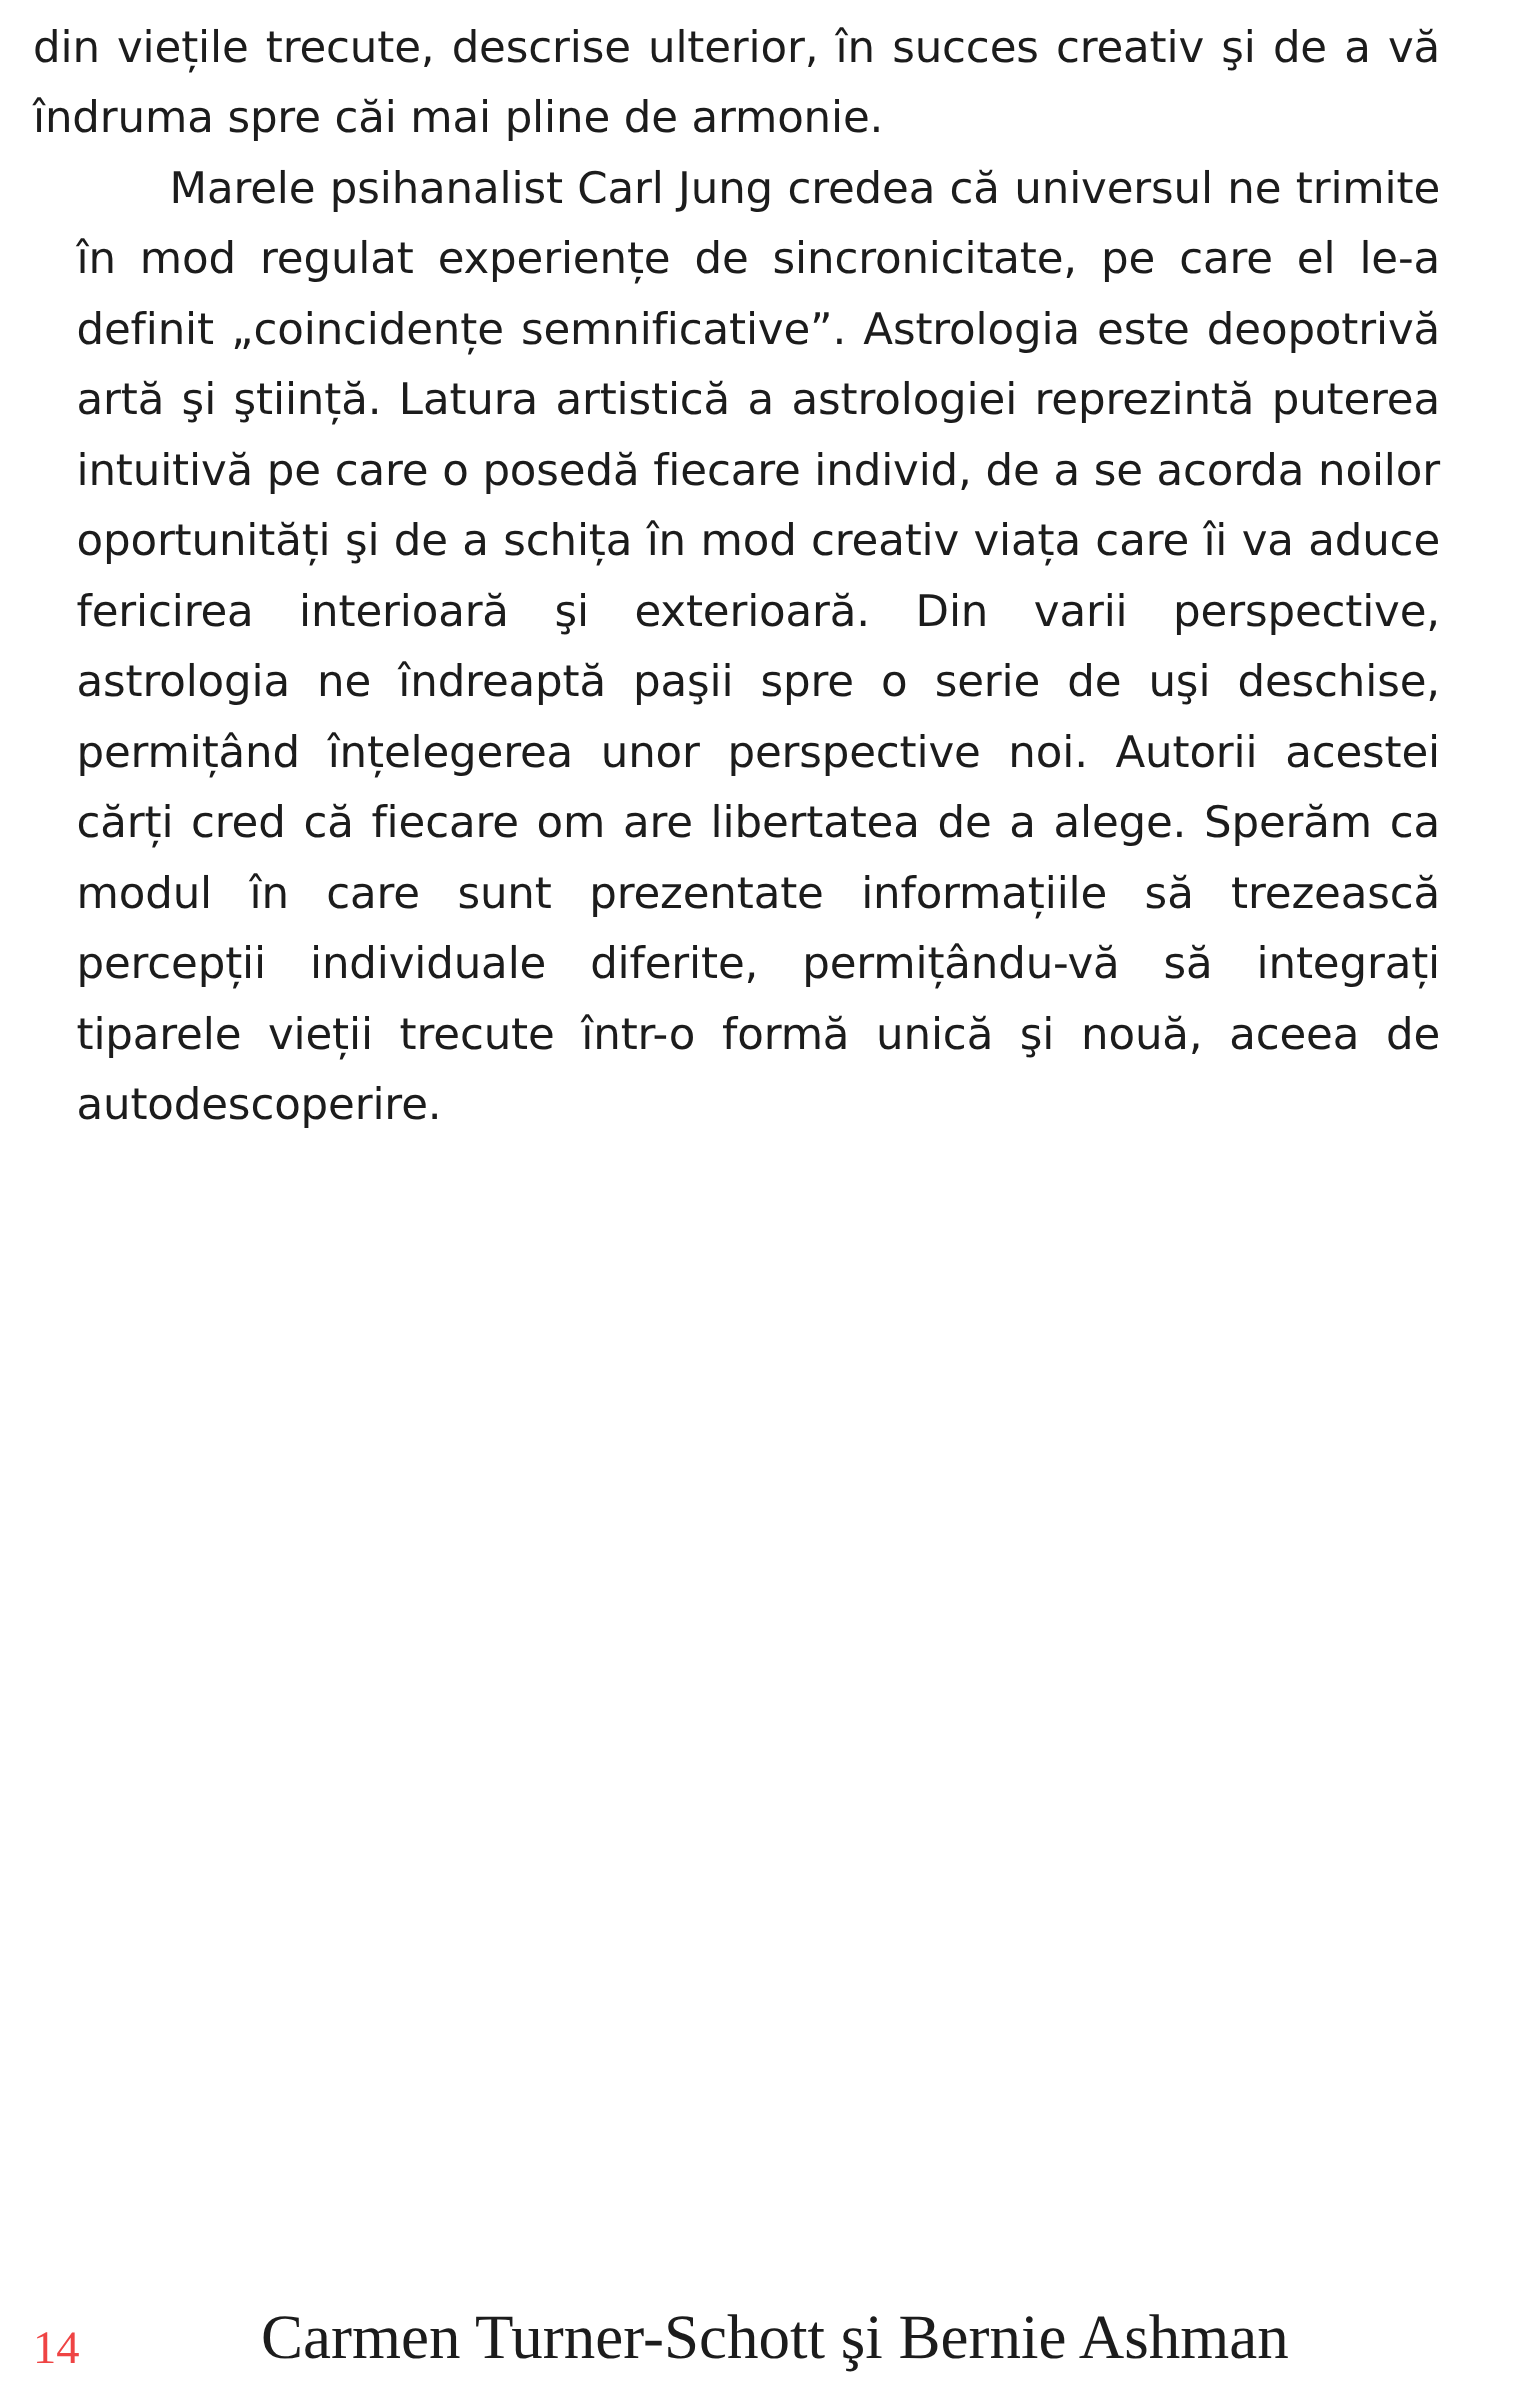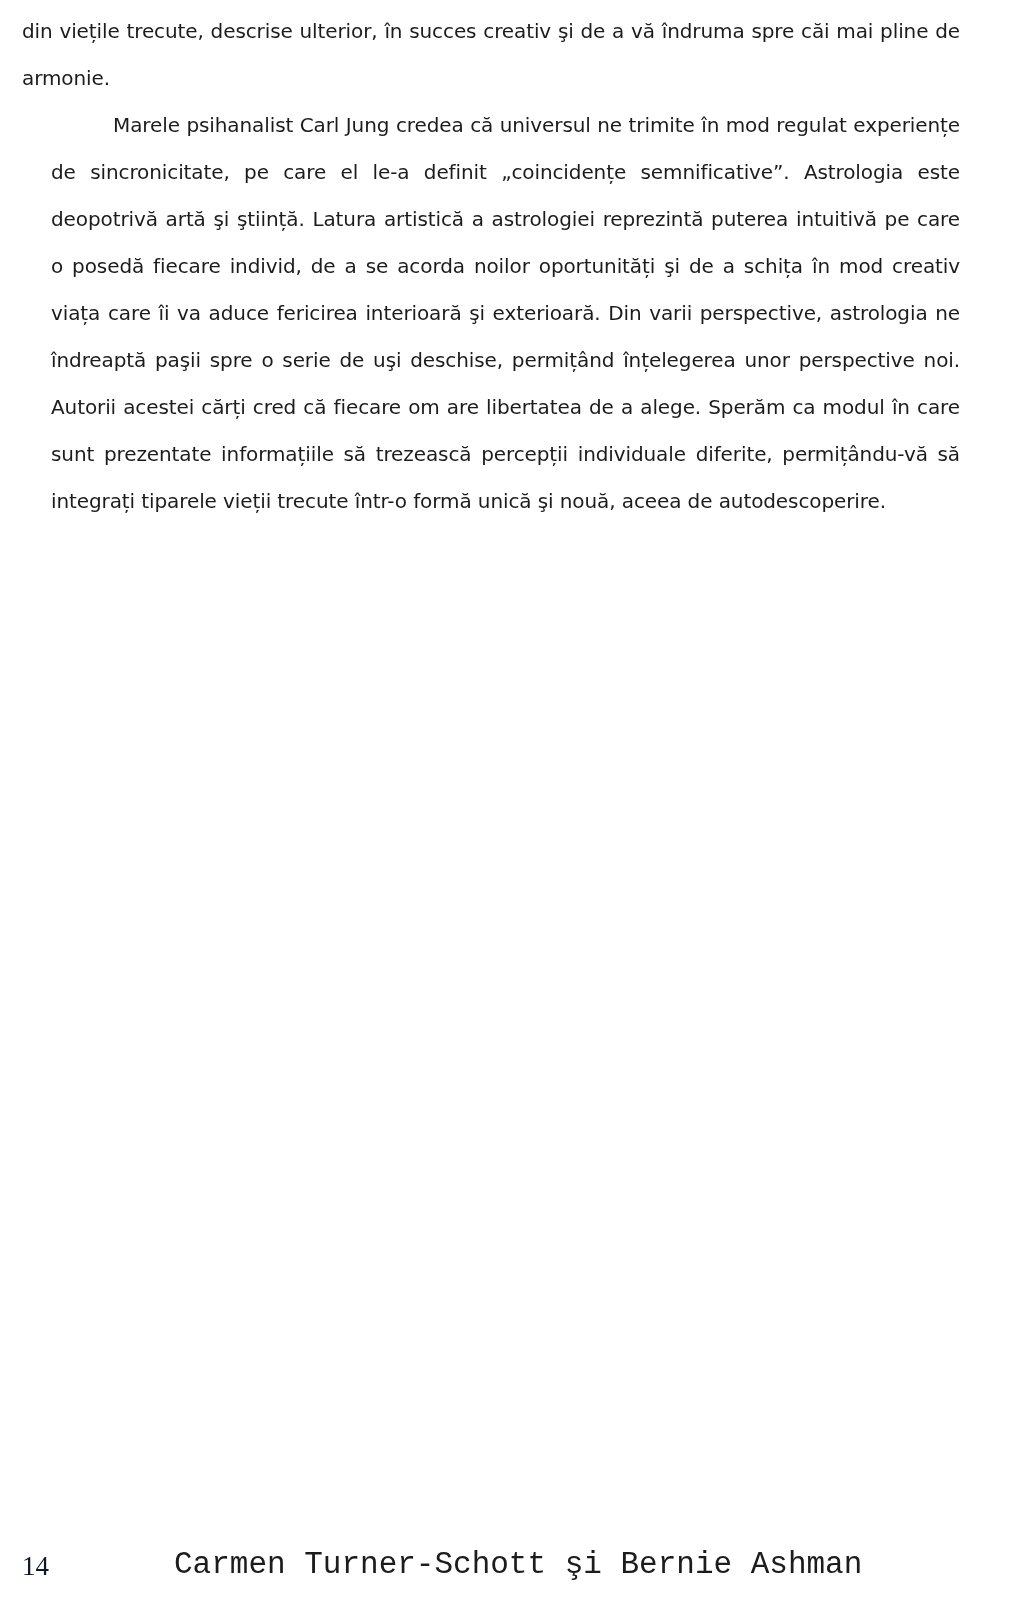--- a/index.html
+++ b/index.html
@@ -21,21 +21,21 @@
     top: 0;
     width: 1019px;
     height: 1600px;
     box-sizing: border-box;
   }
   .body-text {
     position: absolute;
     left: 22px;
     top: 8px;
     width: 938px;
-    font-size: 20px;
+    font-size: 29px;
     line-height: 47px;
     text-align: justify;
     text-justify: inter-word;
     color: #1c1c1c;
     font-weight: 400;
     letter-spacing: -0.1px;
   }
   .body-text p {
     margin: 0;
   }
@@ -50,29 +50,29 @@
     position: absolute;
     left: 22px;
     bottom: 20px;
     width: 938px;
     height: 46px;
     display: flex;
     align-items: flex-end;
   }
   .folio {
     font-family: "Liberation Serif", serif;
-    font-size: 27px;
-    color: #0f172a;
+    font-size: 31px;
+    color: #ef4444;
     width: 152px;
     flex: 0 0 152px;
     line-height: 1;
   }
   .running-title {
-    font-family: Liberation Mono, monospace;
-    font-size: 31px;
+    font-family: Liberation Serif, serif;
+    font-size: 42px;
     color: #1c1c1c;
     line-height: 1;
     white-space: nowrap;
   }
 </style>
 </head>
 <body>
 
 <div class="page">
 

